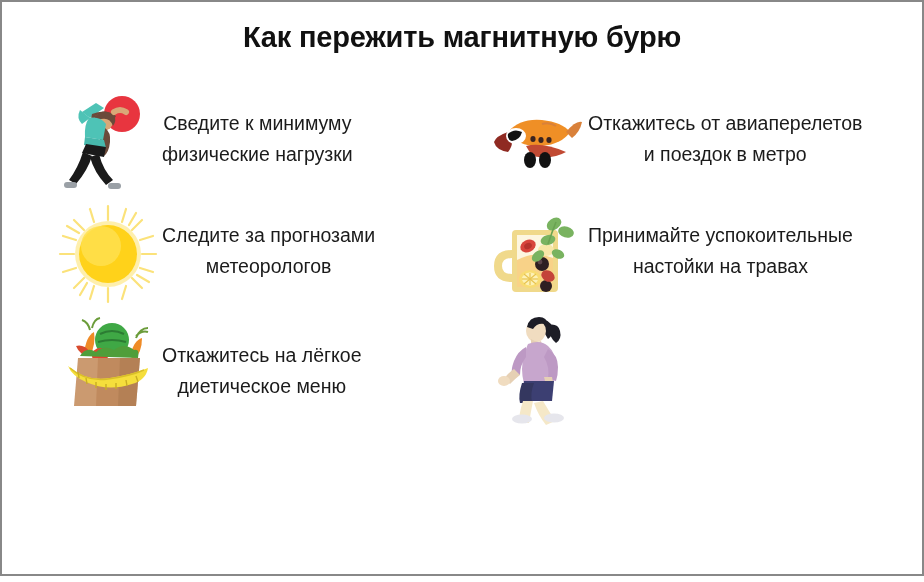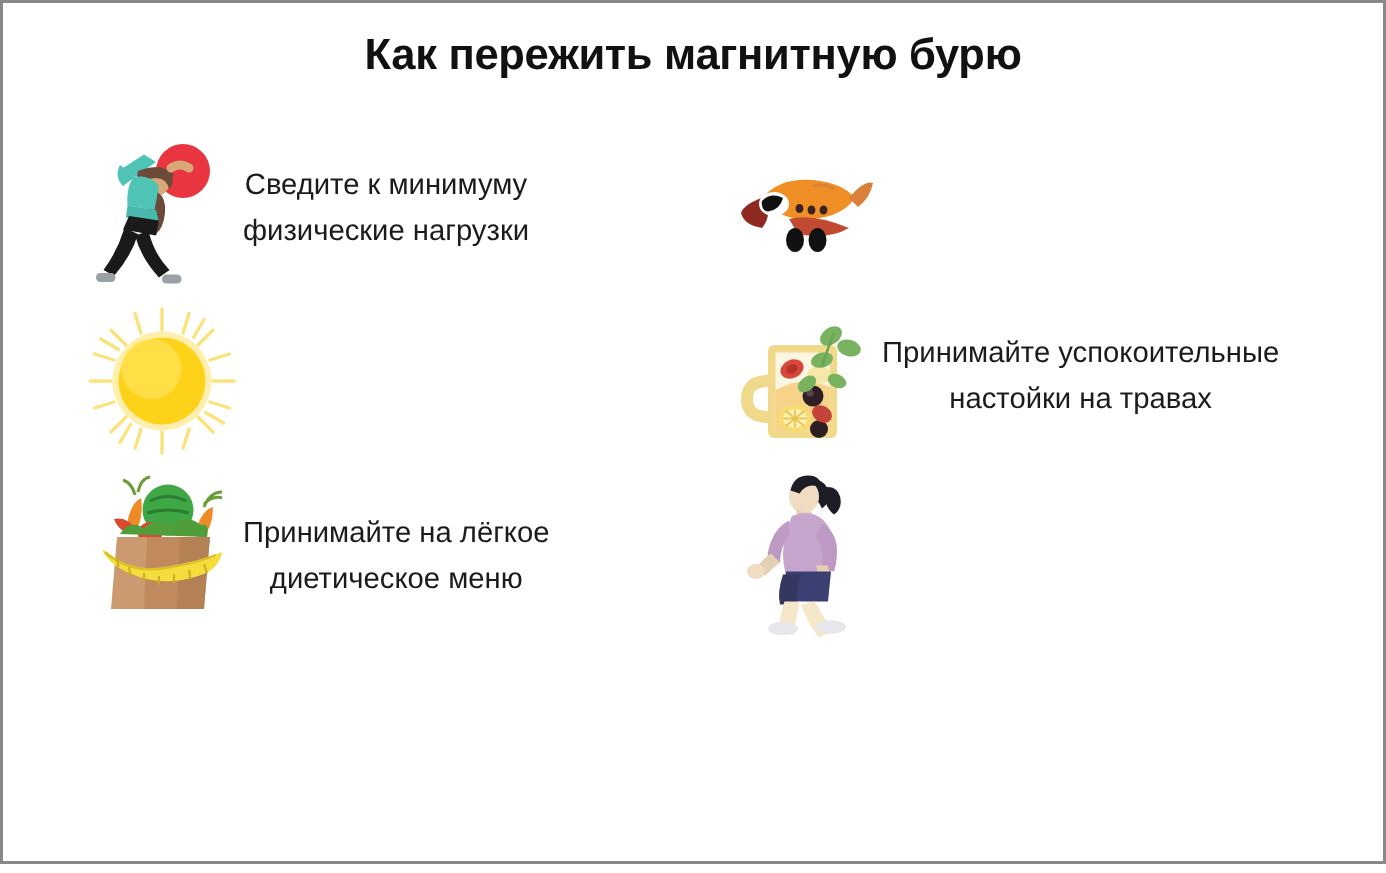--- a/index.html
+++ b/index.html
@@ -113,20 +113,22 @@
           <ellipse cx="51" cy="49" rx="2.6" ry="3" fill="#3a2420"></ellipse>
           <ellipse cx="59" cy="50" rx="2.6" ry="3" fill="#3a2420"></ellipse>
           <ellipse cx="67" cy="50" rx="2.6" ry="3" fill="#3a2420"></ellipse>
           <path d="M84 42 q10 -12 16 -10 q-2 10 -10 16 Z" fill="#d9813a"></path>
           <path d="M44 56 q16 -4 40 6 q-14 8 -34 4 Z" fill="#c14a33"></path>
           <ellipse cx="48" cy="70" rx="6" ry="8" fill="#111111"></ellipse>
           <ellipse cx="63" cy="70" rx="6" ry="8" fill="#111111"></ellipse>
           <path d="M60 34 q8 -2 14 2" stroke="#d9813a" stroke-width="2" fill="none"></path>
         </svg>
       </div>
+      <div class="tip-text">Откажитесь от авиаперелетов
+и поездок в метро</div>
     </div>
 
     <div class="tip r2">
       <div class="icon-wrap">
         <svg width="104" height="104" viewBox="0 0 104 104">
           <g stroke="#fbe27a" stroke-width="2.2" stroke-linecap="round">
             <line x1="52" y1="4" x2="52" y2="18"></line>
               <line x1="52" y1="86" x2="52" y2="100"></line>
             <line x1="4" y1="52" x2="18" y2="52"></line>
               <line x1="86" y1="52" x2="100" y2="52"></line>
@@ -145,20 +147,22 @@
             <line x1="11" y1="24" x2="23" y2="31"></line>
               <line x1="93" y1="80" x2="81" y2="73"></line>
             <line x1="80" y1="11" x2="73" y2="23"></line>
               <line x1="24" y1="93" x2="31" y2="81"></line>
           </g>
           <circle cx="52" cy="52" r="33" fill="#fde169" opacity="0.55"></circle>
           <circle cx="52" cy="52" r="29" fill="#ffd21a"></circle>
           <circle cx="45" cy="44" r="20" fill="#ffe14f" opacity="0.85"></circle>
         </svg>
       </div>
+      <div class="tip-text">Следите за прогнозами
+метеорологов</div>
     </div>
 
     <div class="tip col2 r2">
       <div class="icon-wrap">
         <svg width="104" height="104" viewBox="0 0 104 104">
           <path d="M30 52 q-14 0 -14 12 q0 12 14 12" stroke="#f0d98b" stroke-width="8" fill="none" stroke-linecap="round"></path>
           <rect x="30" y="28" width="46" height="62" rx="4" fill="#f0d98b"></rect>
           <rect x="35" y="33" width="36" height="52" fill="#fdf6e0"></rect>
           <path d="M35 58 q18 -10 36 -2 l0 29 l-36 0 Z" fill="#f6c66b" opacity="0.75"></path>
           <ellipse cx="46" cy="44" rx="8" ry="6" transform="rotate(-25 46 44)" fill="#d8453c"></ellipse>
@@ -213,21 +217,21 @@
             <line x1="22" y1="58" x2="23" y2="64"></line>
               <line x1="30" y1="64" x2="31" y2="70"></line>
             <line x1="40" y1="68" x2="40" y2="74"></line>
               <line x1="50" y1="70" x2="50" y2="76"></line>
             <line x1="60" y1="69" x2="60" y2="75"></line>
               <line x1="70" y1="66" x2="71" y2="72"></line>
             <line x1="80" y1="62" x2="82" y2="68"></line>
           </g>
         </svg>
       </div>
-      <div class="tip-text">Принимайте на лёгкое
+      <div class="tip-text">Откажитесь на лёгкое
 диетическое меню</div>
     </div>
 
     <div class="tip col2 r4">
       <div class="icon-wrap">
         <svg width="104" height="110" viewBox="0 0 104 110">
           <path d="M56 8 q12 0 14 8 q2 8 -4 12 q-4 -10 -14 -8 Z" fill="#1d1d26"></path>
           <path d="M66 14 q10 -2 12 6 q2 8 -4 12 q-6 -4 -8 -18 Z" fill="#1d1d26"></path>
           <ellipse cx="54" cy="20" rx="10" ry="11" fill="#f0dcc0"></ellipse>
           <path d="M45 16 q2 -10 12 -10 q8 0 9 8 q-10 -4 -15 4 Z" fill="#1d1d26"></path>

